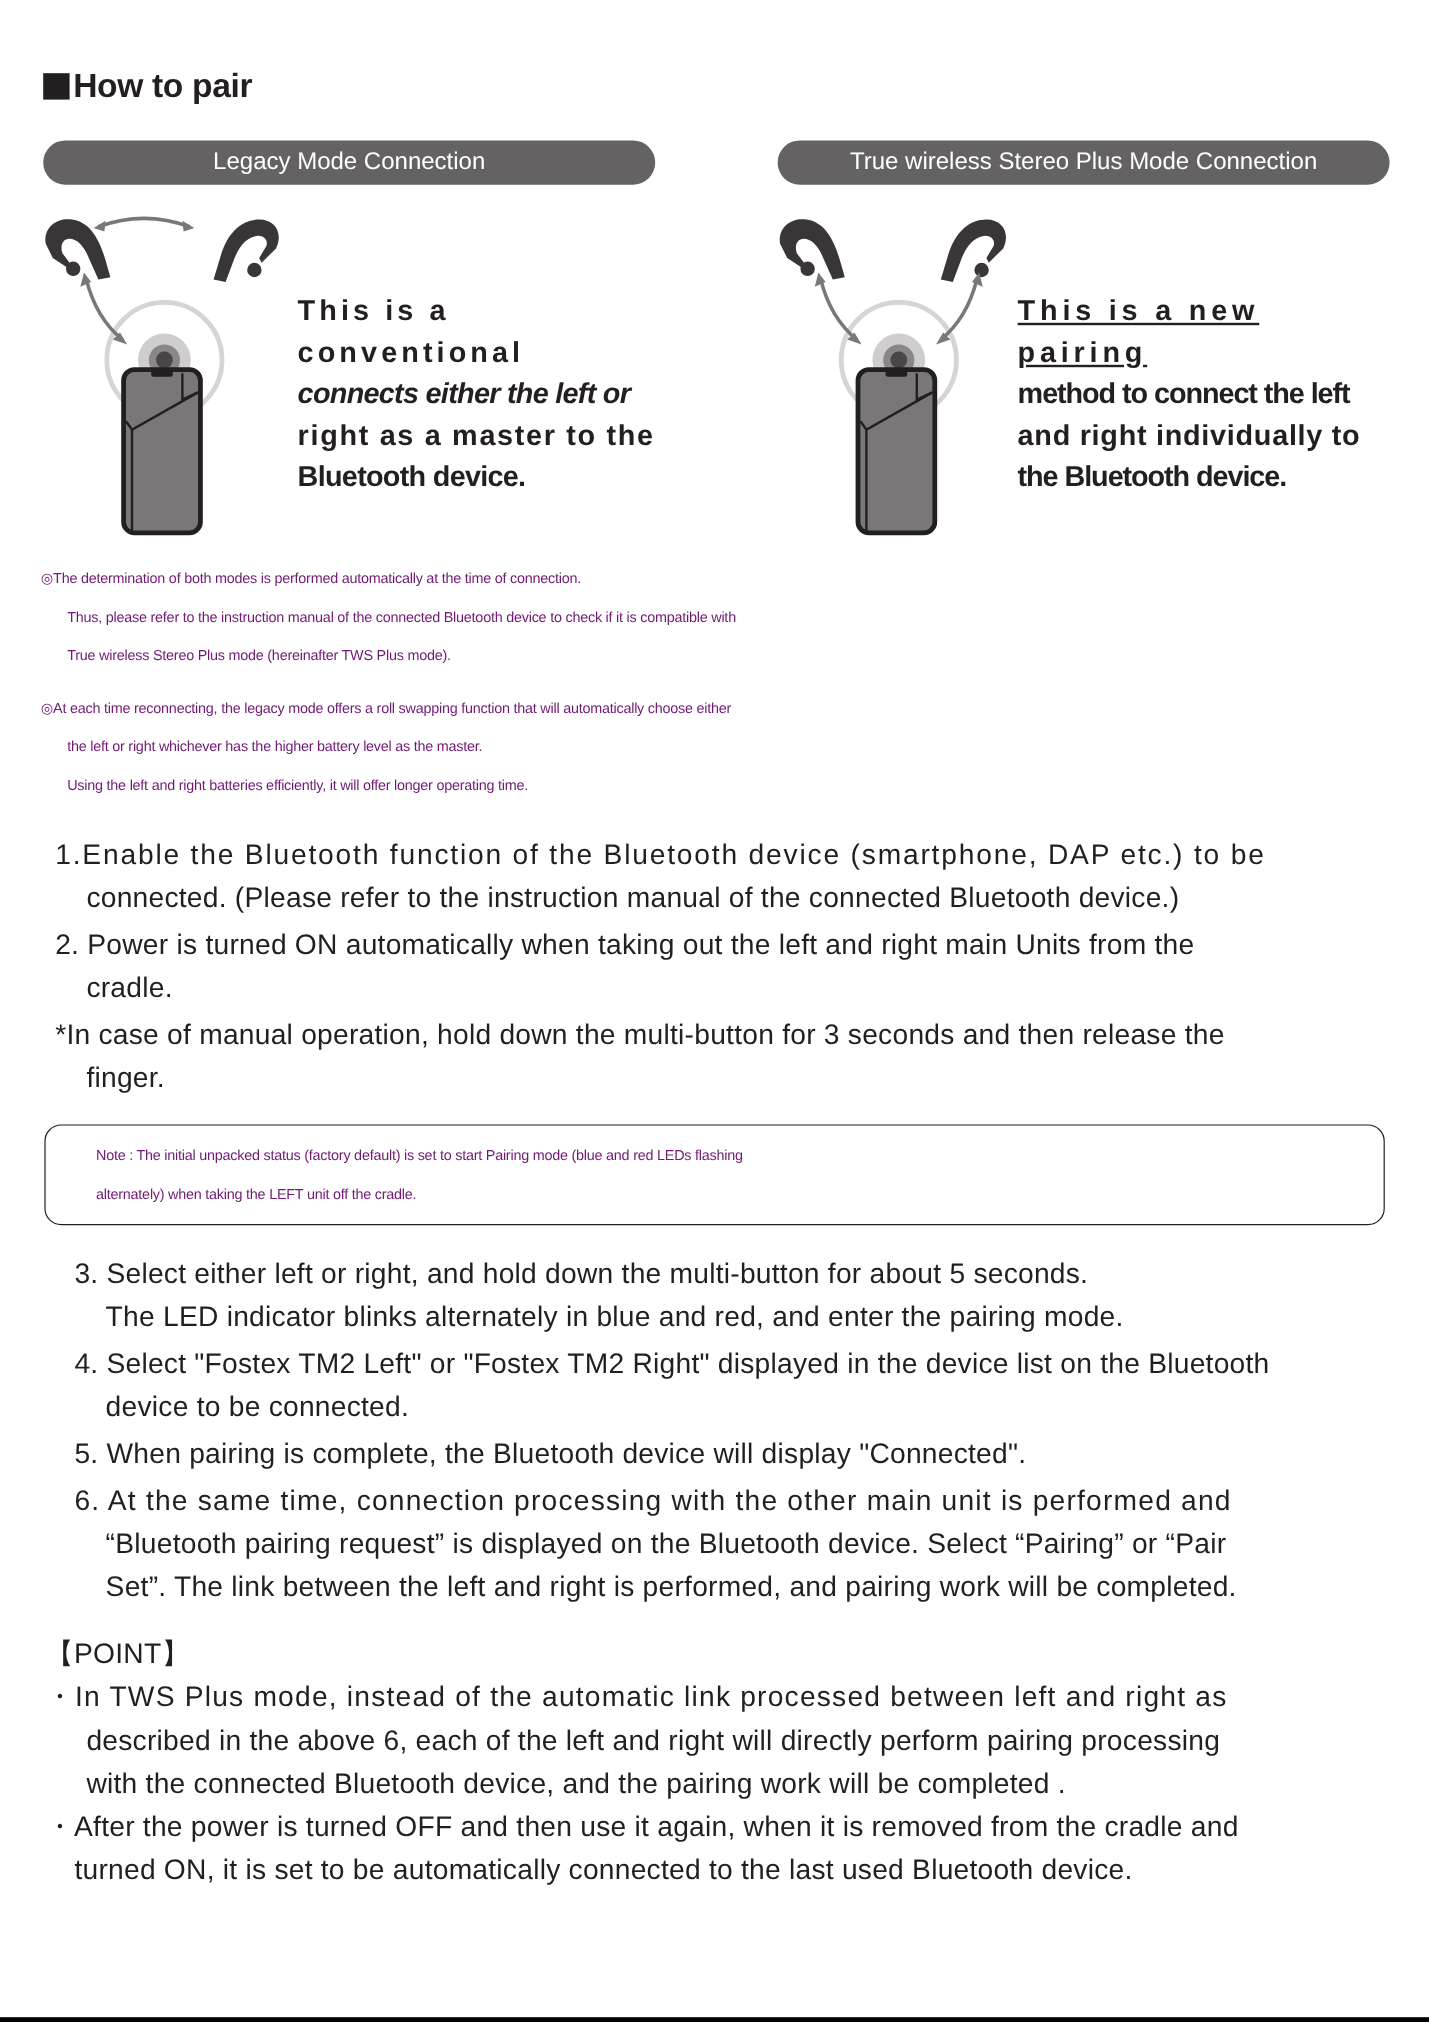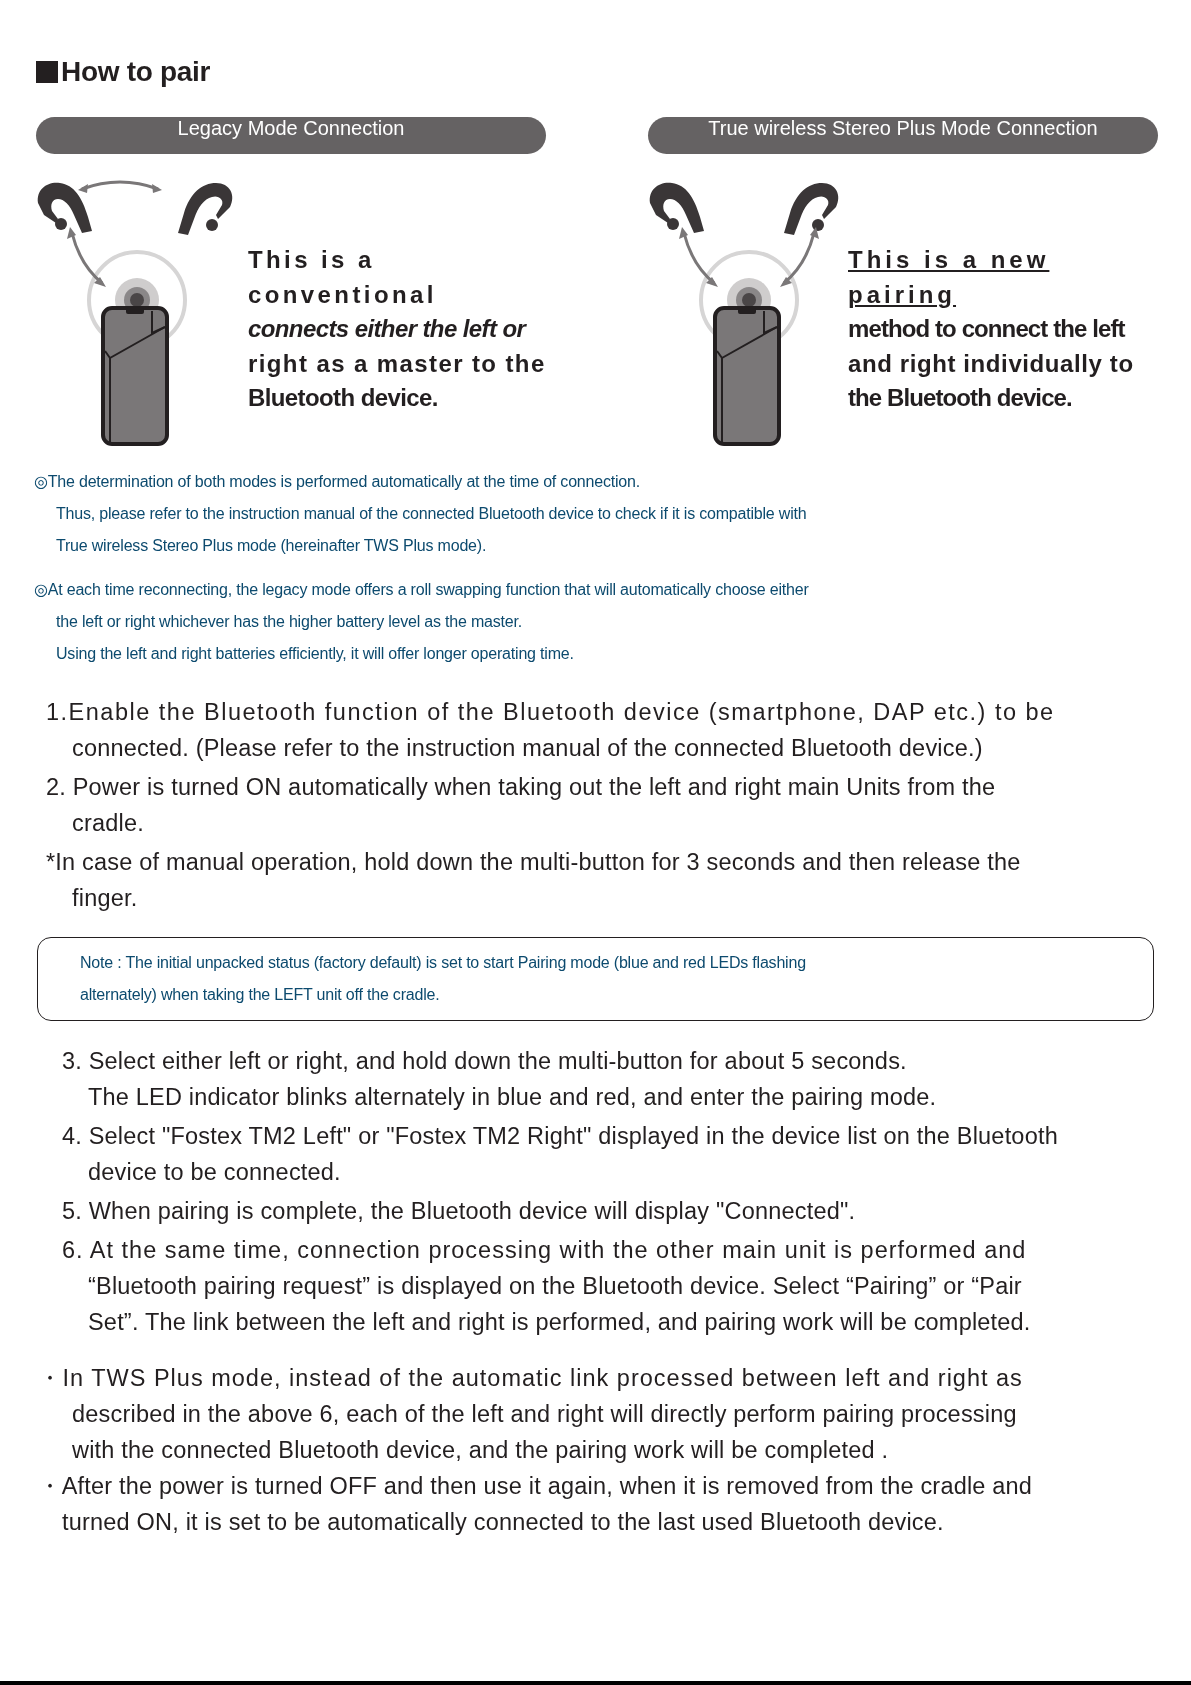--- a/index.html
+++ b/index.html
@@ -2,23 +2,23 @@
 <html><head>
 <meta charset="utf-8">
 <style>
   html, body { margin:0; padding:0; background:#ffffff; }
   body { width:1191px; height:1685px; position:relative; overflow:hidden; color:#231f20;
          font-family:"Liberation Sans", sans-serif; }
   .abs { position:absolute; }
   .title { left:36px; top:56px; font-size:28px; font-weight:bold; display:flex; align-items:center; letter-spacing:-0.3px; }
   .title .sq { width:22px; height:22px; background:#231f20; margin-right:3px; display:inline-block; }
   .pill { height:37px; border-radius:19px; background:#656263; color:#fff; font-size:20px;
-          display:flex; justify-content:center; }
+          display:flex; align-items:center; justify-content:center; }
   .desc { font-size:24px; font-weight:bold; line-height:34.5px; color:#231f20; }
-  .para { font-size:16px; line-height:32px; color:#0c4a6e; letter-spacing:-0.2px; }
+  .para { font-size:12px; line-height:32px; color:#701a75; letter-spacing:-0.2px; }
   .step { font-size:23.5px; line-height:36px; color:#231f20; letter-spacing:0.2px; }
   .note-box { border:1.5px solid #231f20; border-radius:14px; }
   .bottom-rule { left:0; top:1681px; width:1191px; height:4px; background:#000; }
 </style>
 </head>
 <body>
 
 <div class="abs title">
   <span class="sq"></span>
   <span>How to pair</span>
@@ -155,20 +155,21 @@
     <div>5. When pairing is complete, the Bluetooth device will display "Connected".</div>
   </div>
   <div style="margin-top:3px;">
     <div style="letter-spacing:1px;">6. At the same time, connection processing with the other main unit is performed and</div>
     <div style="padding-left:26px;">“Bluetooth pairing request” is displayed on the Bluetooth device. Select “Pairing” or “Pair</div>
     <div style="padding-left:26px;">Set”. The link between the left and right is performed, and pairing work will be completed.</div>
   </div>
 </div>
 
 <div class="abs step" style="left:38px; top:1360px; width:1140px;">
+  <div>【POINT】</div>
   <div>
     <div style="letter-spacing:1px;">・In TWS Plus mode, instead of the automatic link processed between left and right as</div>
     <div style="padding-left:34px;">described in the above 6, each of the left and right will directly perform pairing processing</div>
     <div style="padding-left:34px;">with the connected Bluetooth device, and the pairing work will be completed .</div>
   </div>
   <div>
     <div>・After the power is turned OFF and then use it again, when it is removed from the cradle and</div>
     <div style="padding-left:24px;">turned ON, it is set to be automatically connected to the last used Bluetooth device.</div>
   </div>
 </div>

